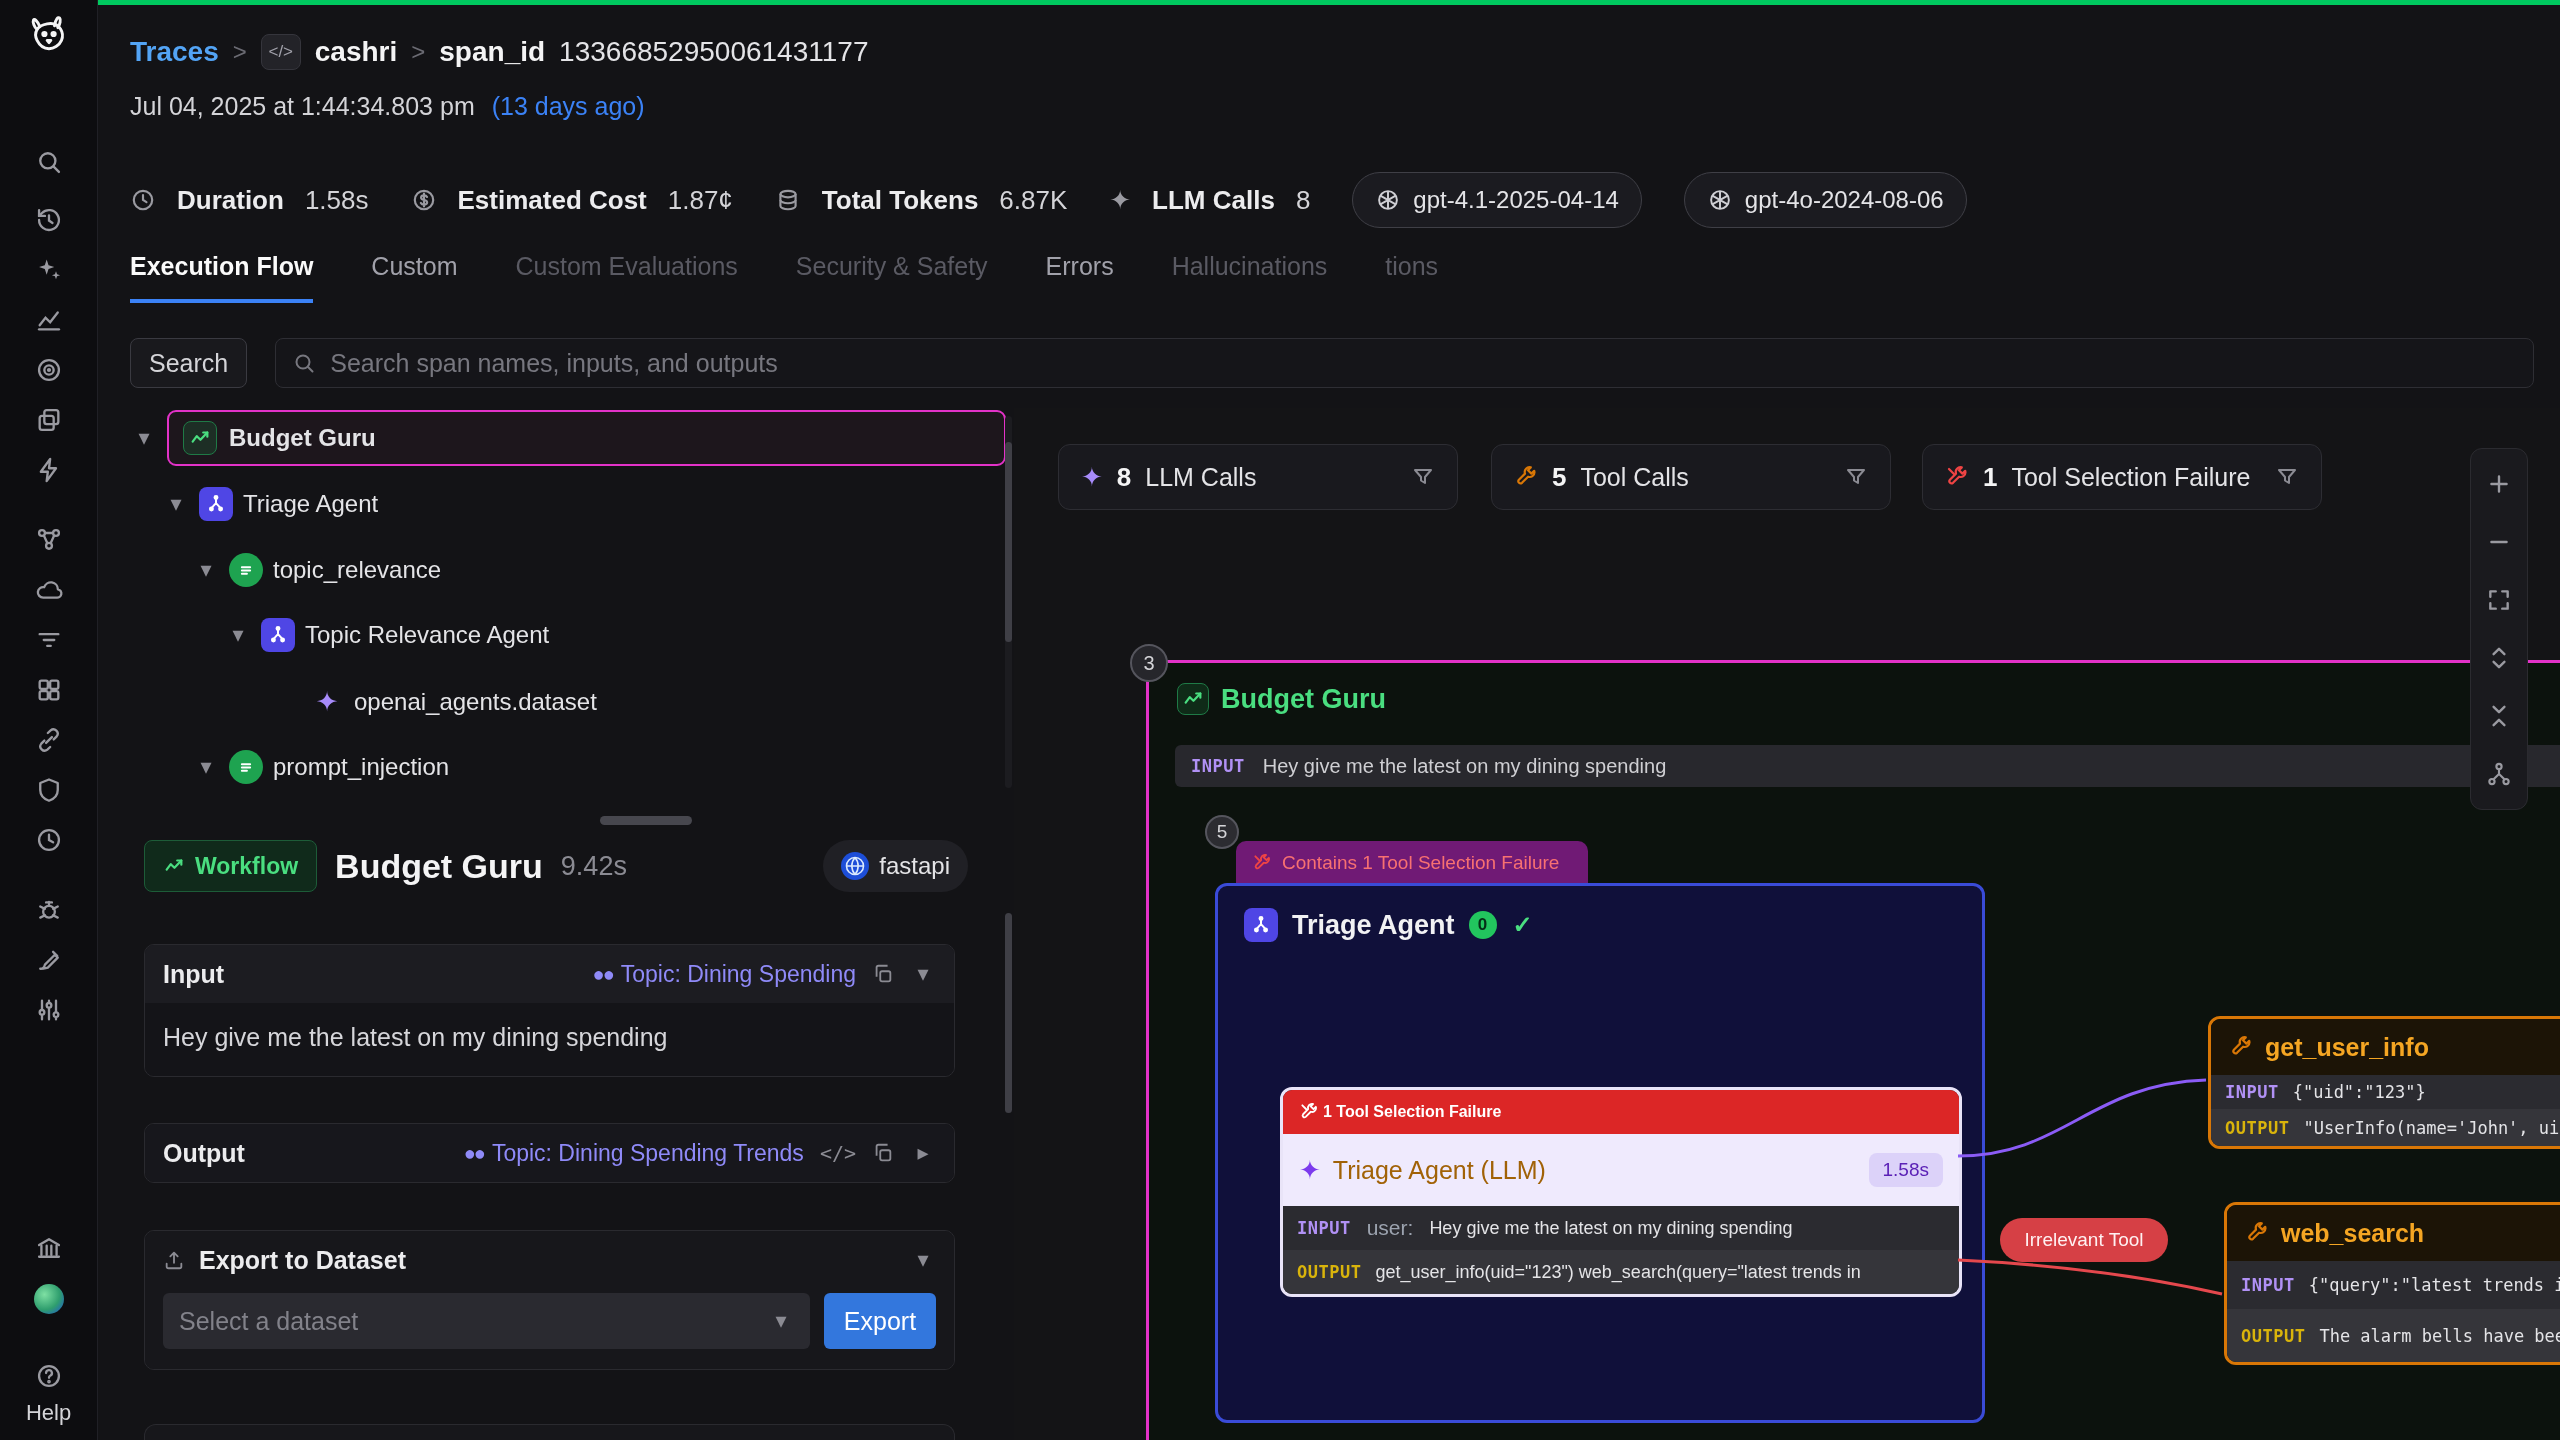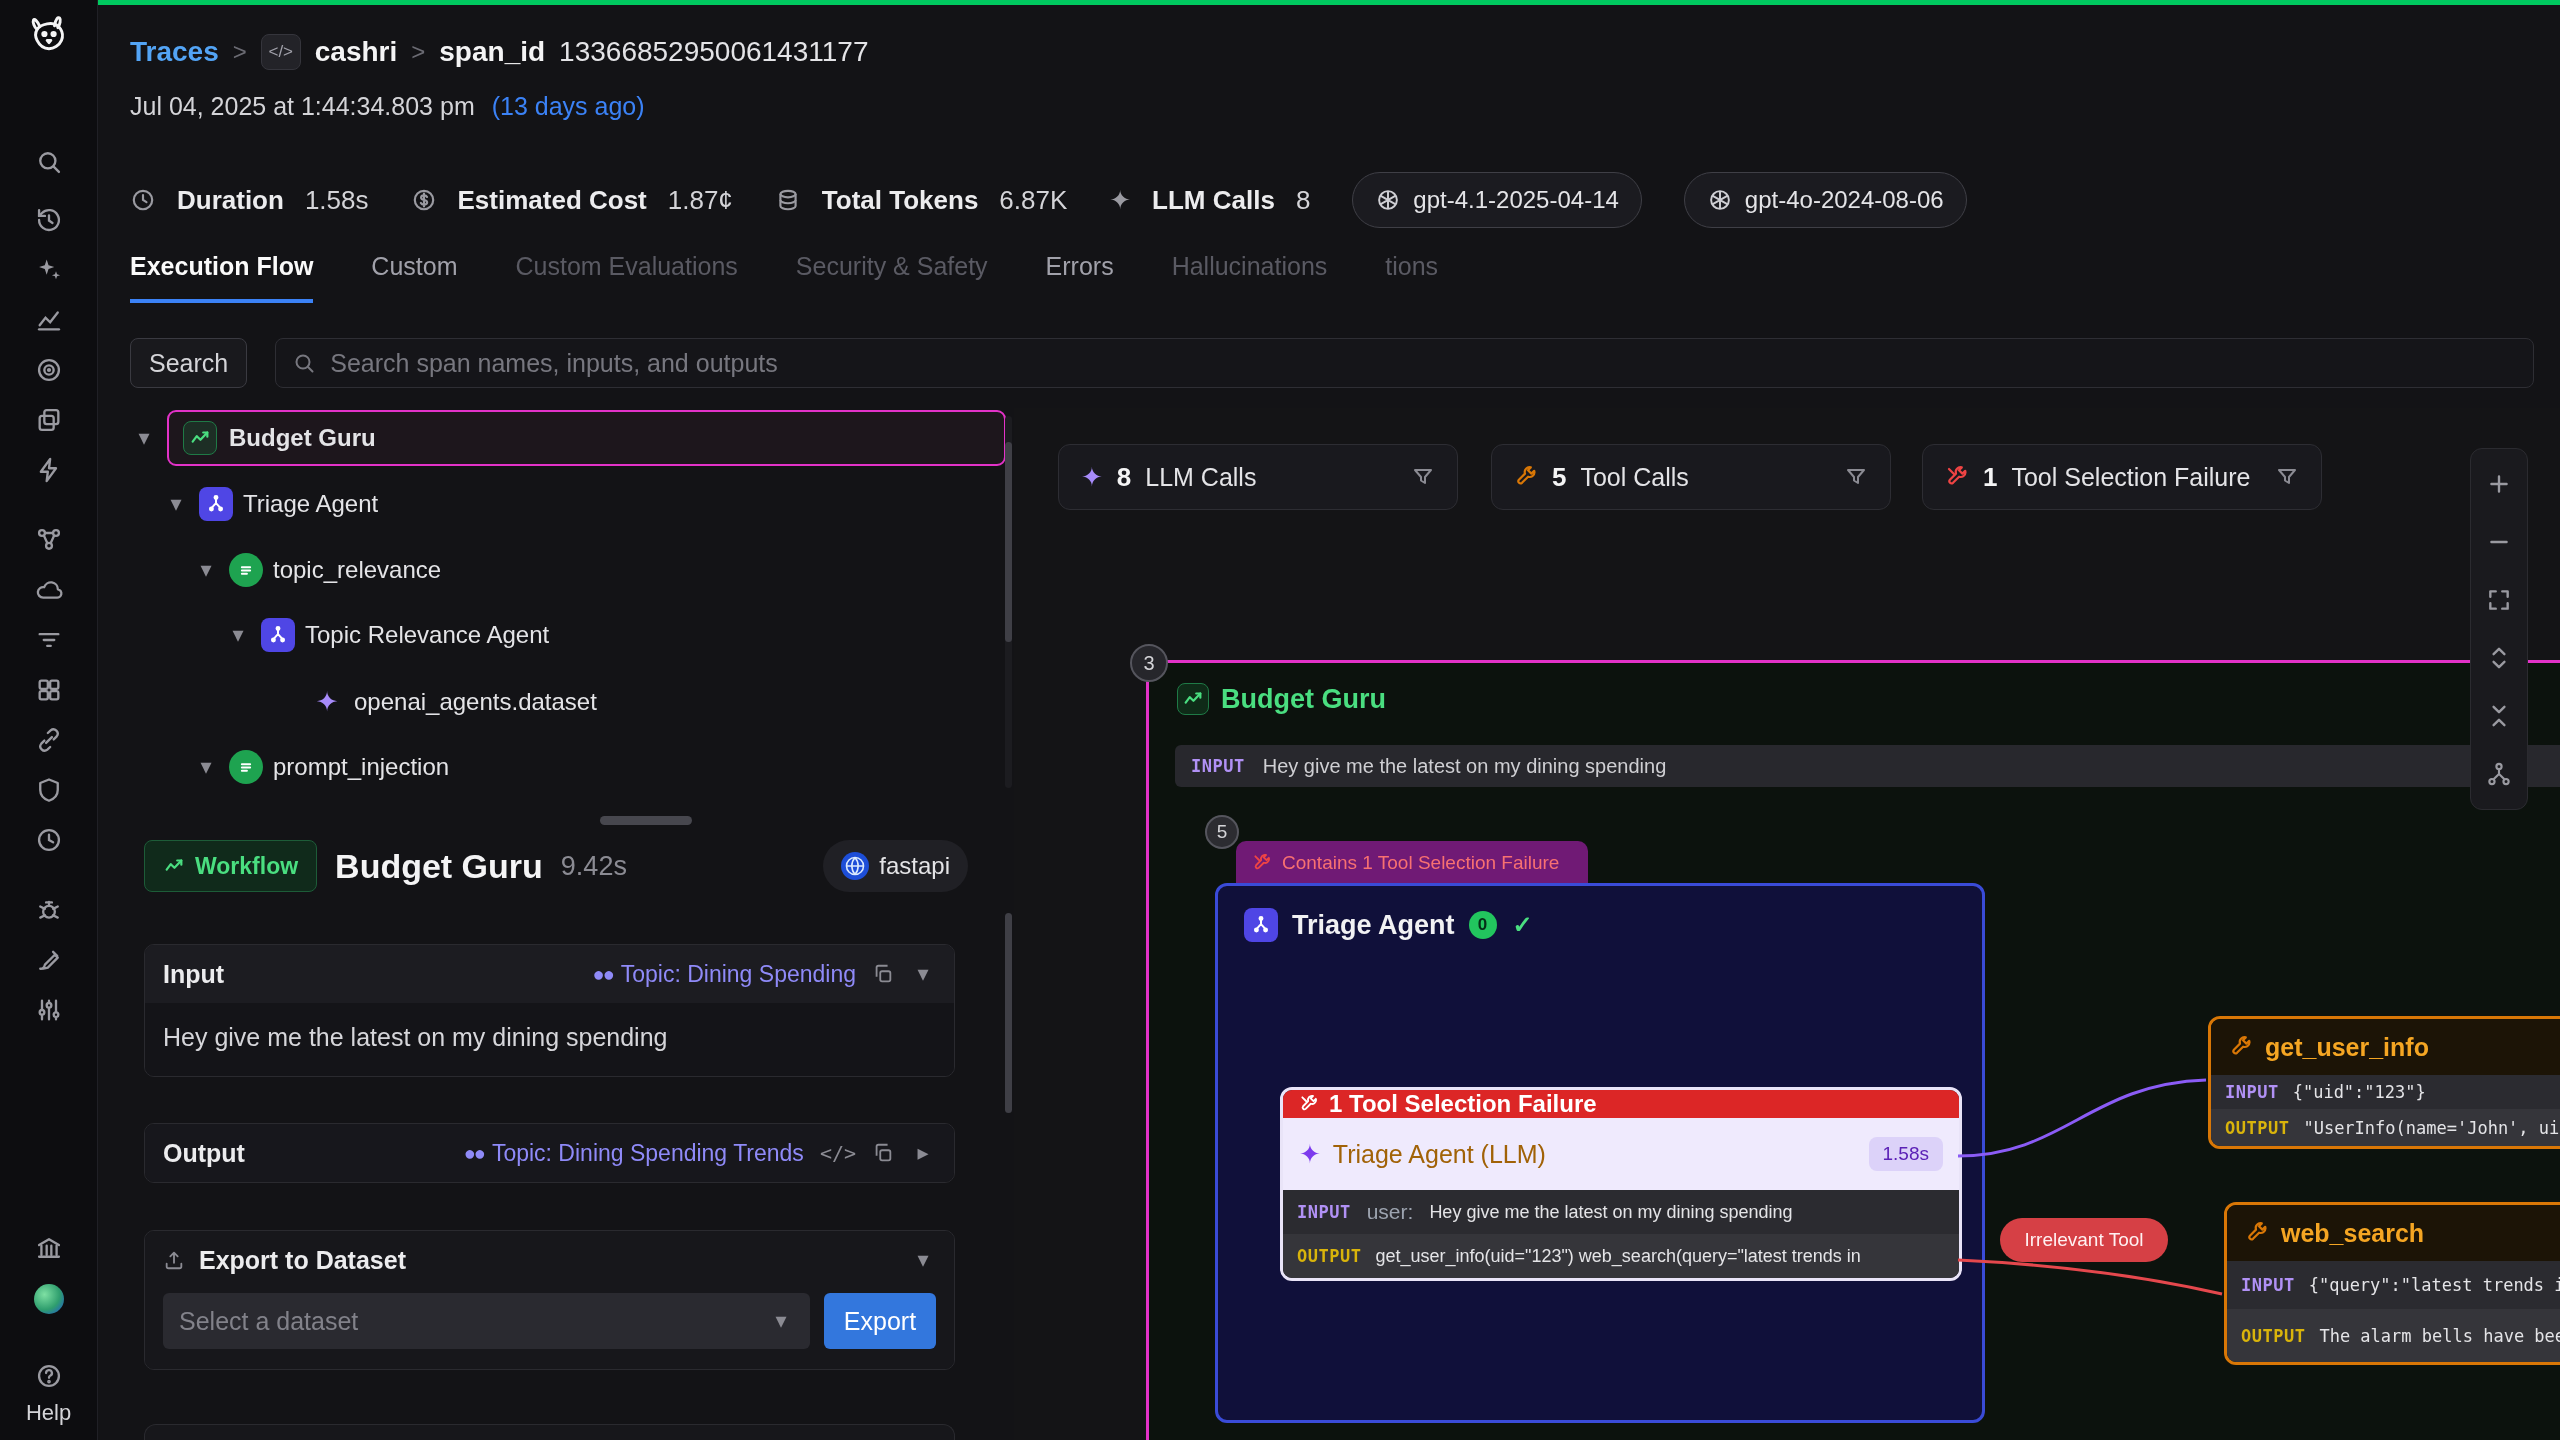--- a/index.html
+++ b/index.html
@@ -128,21 +128,21 @@
   #banner { position:absolute; left:87px; top:178px; width:352px; height:44px; background:#701a75; border-radius:10px 10px 0 0; display:flex; align-items:center; gap:10px; padding:0 16px; color:#f87171; font-size:19px; }
   #banner svg { width:20px; height:20px; color:#ef4444; }
 
   #agentbox { position:absolute; left:66px; top:220px; width:770px; height:540px; border:3px solid #3a4bd8; border-radius:12px; background:#10103a; }
   #agent-head { position:absolute; left:26px; top:22px; display:flex; align-items:center; gap:14px; font-size:27px; font-weight:700; color:#f1f1f3; }
   #agent-head .tico { width:34px; height:34px; }
   .okbadge { width:28px; height:28px; border-radius:50%; background:#22c55e; color:#052e16; font-size:17px; font-weight:700; display:flex; align-items:center; justify-content:center; }
   .okcheck { color:#4ade80; font-size:24px; margin-left:2px; }
 
   #failcard { position:absolute; left:62px; top:201px; width:682px; border:3px solid #e9e4f8; border-radius:12px; overflow:hidden; background:#2b2b30; }
-  #fail-head { height:28px; background:#dc2626; display:flex; align-items:center; gap:10px; padding:0 16px; color:#fff; font-size:24px; font-weight:700; }
+  #fail-head { height:44px; background:#dc2626; display:flex; align-items:center; gap:4px; padding:0 16px; color:#fff; font-size:16px; font-weight:700; }
   #fail-head svg { width:20px; height:20px; }
   #fail-llm { height:72px; background:#efeafd; display:flex; align-items:center; gap:12px; padding:0 16px; }
   #fail-llm .sparkle { color:#7c3aed; font-size:26px; }
   #fail-llm .t { color:#a16207; font-size:25px; font-weight:400; }
   #fail-dur { margin-left:auto; background:#dcd2f9; color:#5b21b6; font-size:19px; border-radius:8px; padding:6px 14px; }
   #fail-in { height:44px; background:#2b2b30; display:flex; align-items:center; gap:16px; padding:0 14px; white-space:nowrap; overflow:hidden; }
   #fail-in .role { color:#9ca3af; font-size:21px; }
   #fail-in .txt { color:#e4e4e7; font-size:18px; }
   #fail-out { height:44px; background:#35353a; display:flex; align-items:center; gap:14px; padding:0 14px; white-space:nowrap; overflow:hidden; }
   #fail-out .txt { color:#e4e4e7; font-size:18px; overflow:hidden; text-overflow:ellipsis; }

